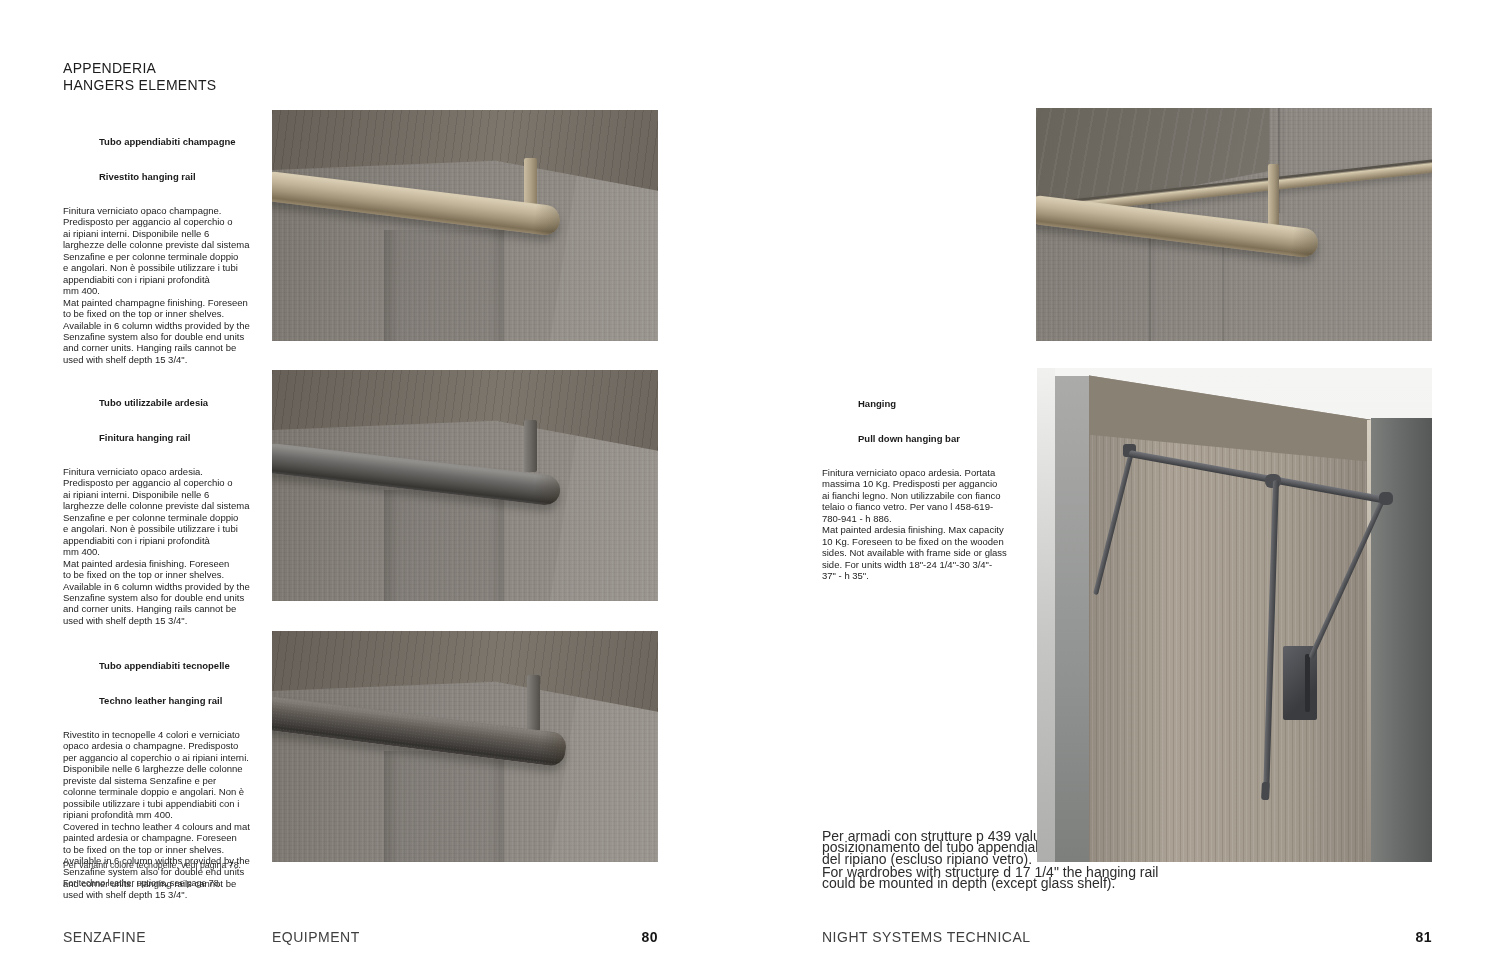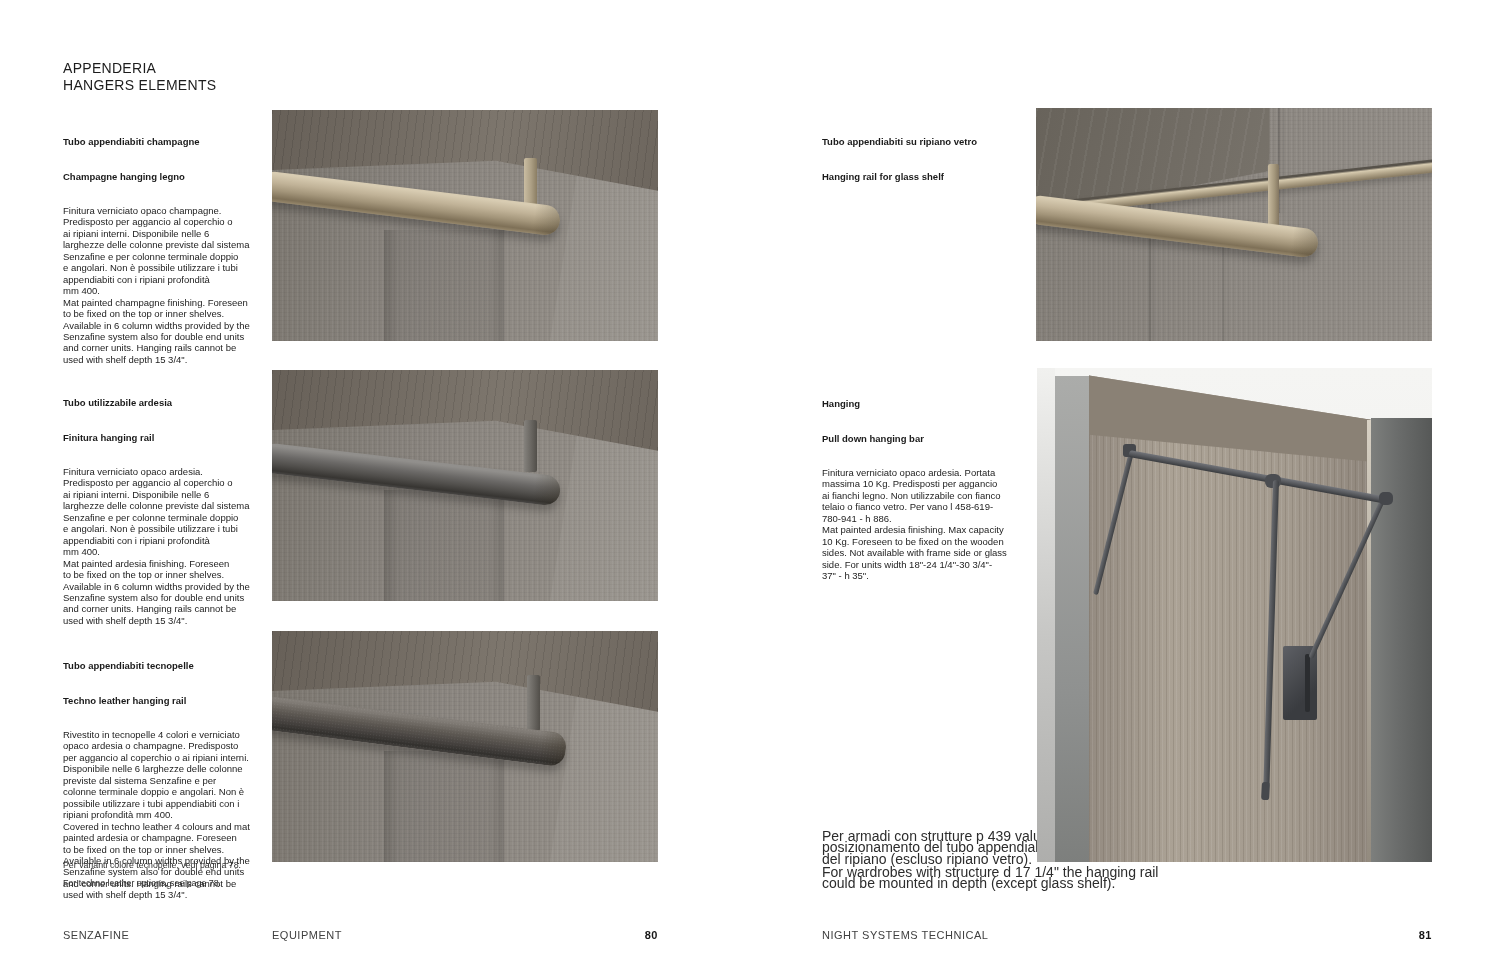--- a/index.html
+++ b/index.html
@@ -3,24 +3,24 @@
 <meta charset="utf-8">
 <style>
   html,body{margin:0;padding:0;}
   body{
     position:relative;width:1485px;height:968px;background:#ffffff;
     font-family:"Liberation Sans", sans-serif;color:#1a1a1a;overflow:hidden;
   }
   
   .heading{position:absolute;left:63px;top:60px;font-size:14px;line-height:17px;letter-spacing:.3px;color:#1c1c1c;}
   .sec{position:absolute;width:212px;}
-  .sec-title{font-size:9.5px;line-height:11.5px;font-weight:bold;white-space:pre;}
+  .sec-title{font-size:9.5px;line-height:11.5px;font-weight:bold;white-space:pre;margin-left:36px;}
   .sec-body{font-size:9.5px;line-height:11.45px;white-space:pre;color:#232323;}
   .footnote{position:absolute;font-size:8.8px;line-height:11.3px;white-space:pre;color:#2c2c2c;}
-  .footer-item{position:absolute;top:929px;font-size:11px;letter-spacing:.5px;color:#3f3f3f;}
+  .footer-item{position:absolute;top:929px;font-size:14px;letter-spacing:.5px;color:#3f3f3f;}
   .footer-page{font-weight:bold;color:#161616;text-align:right;width:58px;}
   
   .photo{position:absolute;overflow:hidden;background:#8d8881;}
   .photo *{position:absolute;}
   .wall-tex{
     left:0;top:0;right:0;bottom:0;
     background:
       repeating-linear-gradient(90deg, rgba(255,255,255,.05) 0 1px, rgba(0,0,0,.045) 2px 3px, transparent 3px 5px),
       repeating-linear-gradient(0deg, rgba(0,0,0,.035) 0 1px, transparent 1px 4px),
       linear-gradient(100deg,#7b766f 0%,#8b8680 45%,#96918a 100%);
@@ -108,21 +108,21 @@
 <body>
 
 <div class="heading">
   <div>APPENDERIA</div>
   <div>HANGERS ELEMENTS</div>
 </div>
 
 <div class="sec" style="left:63px;top:113px">
   <div class="sec-title">
     <div>Tubo appendiabiti champagne</div>
-    <div>Champagne hanging legno</div>
+    <div>Rivestito hanging rail</div>
   </div>
   <div class="sec-body">Finitura verniciato opaco champagne.
 Predisposto per aggancio al coperchio o
 ai ripiani interni. Disponibile nelle 6
 larghezze delle colonne previste dal sistema
 Senzafine e per colonne terminale doppio
 e angolari. Non è possibile utilizzare i tubi
 appendiabiti con i ripiani profondità
 mm 400.
 Mat painted champagne finishing. Foreseen
@@ -173,24 +173,20 @@
 Available in 6 column widths provided by the
 Senzafine system also for double end units
 and corner units. Hanging rails cannot be
 used with shelf depth 15 3/4".</div>
 </div>
 
 <div class="footnote" style="left:63px;top:860px">Per varianti colore tecnopelle, vedi pagina 78.</div>
 <div class="footnote" style="left:63px;top:878px">For techno leather options, see page 78.</div>
 
 <div class="sec" style="left:822px;top:113px">
-  <div class="sec-title">
-    <div>Tubo appendiabiti su ripiano vetro</div>
-    <div>Hanging rail for glass shelf</div>
-  </div>
 </div>
 
 <div class="sec" style="left:822px;top:375px">
   <div class="sec-title">
     <div>Hanging</div>
     <div>Pull down hanging bar</div>
   </div>
   <div class="sec-body">Finitura verniciato opaco ardesia. Portata
 massima 10 Kg. Predisposti per aggancio
 ai fianchi legno. Non utilizzabile con fianco

